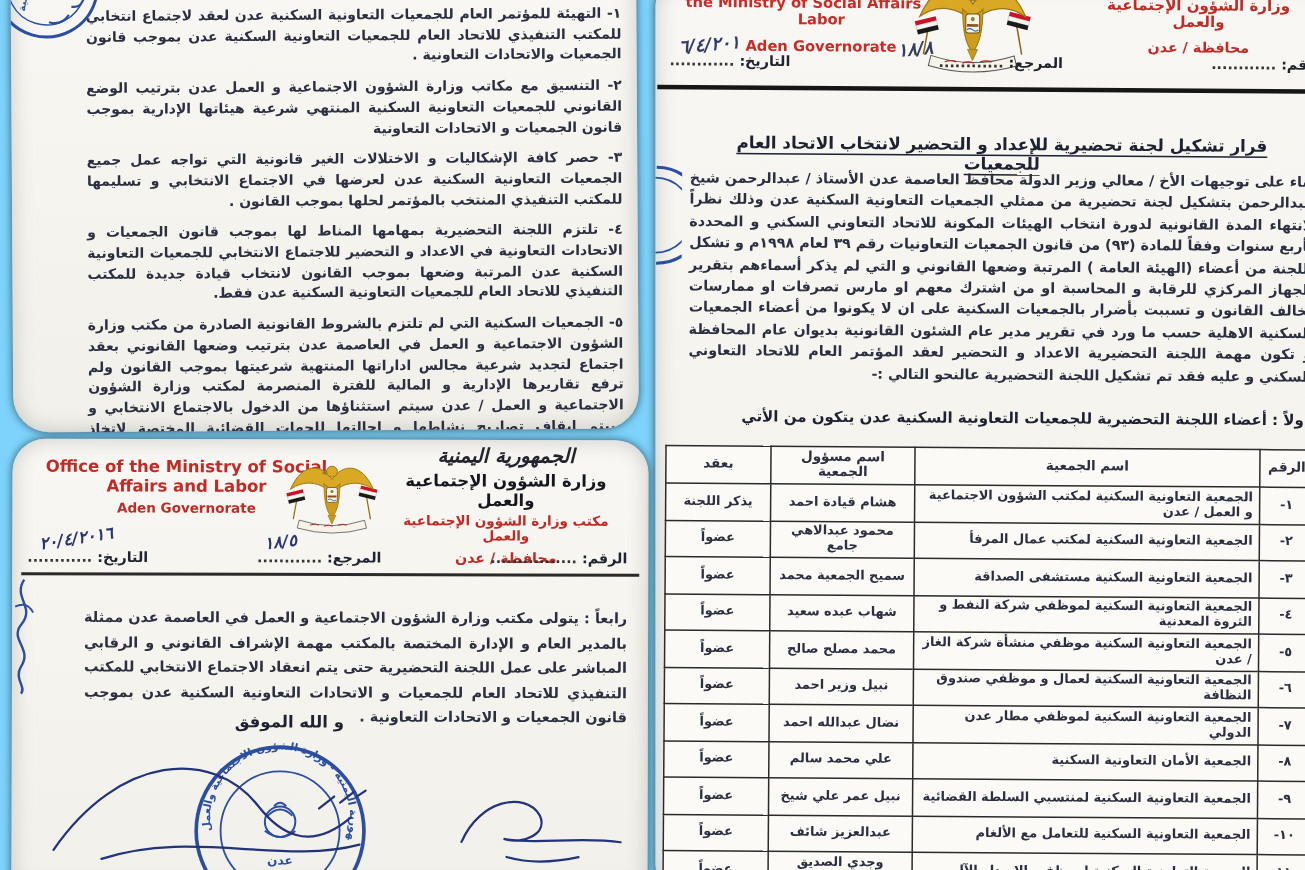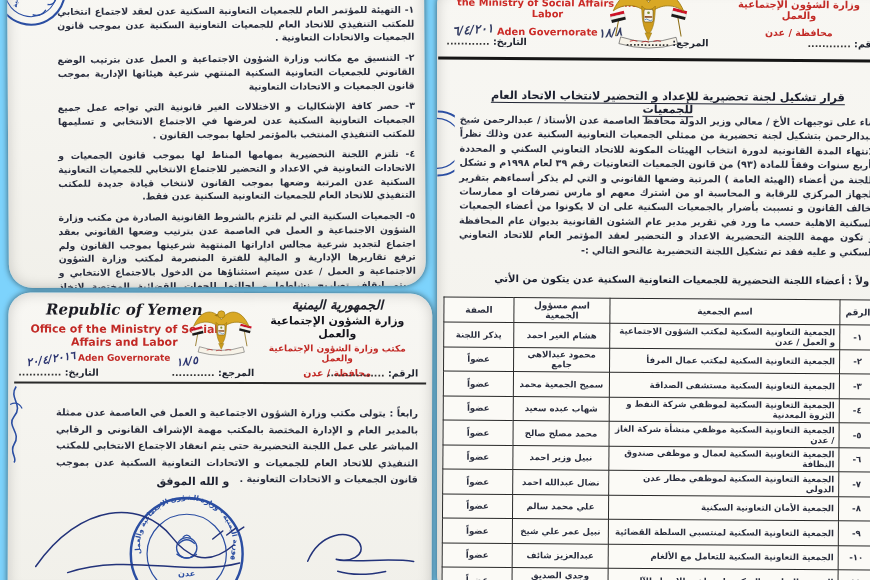--- a/index.html
+++ b/index.html
@@ -120,21 +120,20 @@
       <p>٢- التنسيق مع مكاتب وزارة الشؤون الاجتماعية و العمل عدن بترتيب الوضع القانوني للجمعيات التعاونية السكنية المنتهي شرعية هيئاتها الإدارية بموجب قانون الجمعيات و الاتحادات التعاونية</p>
       <p>٣- حصر كافة الإشكاليات و الاختلالات الغير قانونية التي تواجه عمل جميع الجمعيات التعاونية السكنية عدن لعرضها في الاجتماع الانتخابي و تسليمها للمكتب التنفيذي المنتخب بالمؤتمر لحلها بموجب القانون .</p>
       <p>٤- تلتزم اللجنة التحضيرية بمهامها المناط لها بموجب قانون الجمعيات و الاتحادات التعاونية في الاعداد و التحضير للاجتماع الانتخابي للجمعيات التعاونية السكنية عدن المرتبة وضعها بموجب القانون لانتخاب قيادة جديدة للمكتب التنفيذي للاتحاد العام للجمعيات التعاونية السكنية عدن فقط.</p>
       <p>٥- الجمعيات السكنية التي لم تلتزم بالشروط القانونية الصادرة من مكتب وزارة الشؤون الاجتماعية و العمل في العاصمة عدن بترتيب وضعها القانوني بعقد اجتماع لتجديد شرعية مجالس اداراتها المنتهية شرعيتها بموجب القانون ولم ترفع تقاريرها الإدارية و المالية للفترة المنصرمة لمكتب وزارة الشؤون الاجتماعية و العمل / عدن سيتم استثناؤها من الدخول بالاجتماع الانتخابي و سيتم إيقاف تصاريح نشاطها و إحالتها للجهات القضائية المختصة لاتخاذ الإجراءات تجاهها بموجب القانون .</p>
 
     </div>
   </div>
 
   <div class="page page2">
     <div class="lh-en">
-      <div class="script">Republic of Yemen</div>
       <div class="office">Office of the Ministry of Social Affairs and Labor</div>
       <div class="gov">Aden Governorate</div>
     </div>
     <div class="emblem-box" style="left:180px;top:3px">
       <svg width="66" height="62" viewBox="0 0 100 86">
           <use href="#yemen-emblem"></use>
         </svg>
     </div>
     <div class="lh-ar">
       <div class="script">الجمهورية اليمنية</div>
@@ -246,28 +245,28 @@
           <col style="width:36px">
             <col style="width:230px">
             <col style="width:96px">
             <col style="width:70px">
         </colgroup>
         <thead>
           <tr>
             <th>الرقم</th>
             <th>اسم الجمعية</th>
             <th>اسم مسؤول الجمعية</th>
-            <th>الصفة</th>
+            <th>بعقد</th>
           </tr>
         </thead>
         <tbody>
           <tr>
             <td class="c">١-</td>
             <td class="name">الجمعية التعاونية السكنية لمكتب الشؤون الاجتماعية و العمل / عدن</td>
-            <td class="c">هشام الغير احمد</td>
+            <td class="c">هشام قيادة احمد</td>
             <td class="c">يذكر اللجنة</td>
           </tr>
           <tr>
             <td class="c">٢-</td>
             <td class="name">الجمعية التعاونية السكنية لمكتب عمال المرفأ</td>
             <td class="c">محمود عبدالاهي جامع</td>
             <td class="c">عضواً</td>
           </tr>
           <tr>
             <td class="c">٣-</td>

